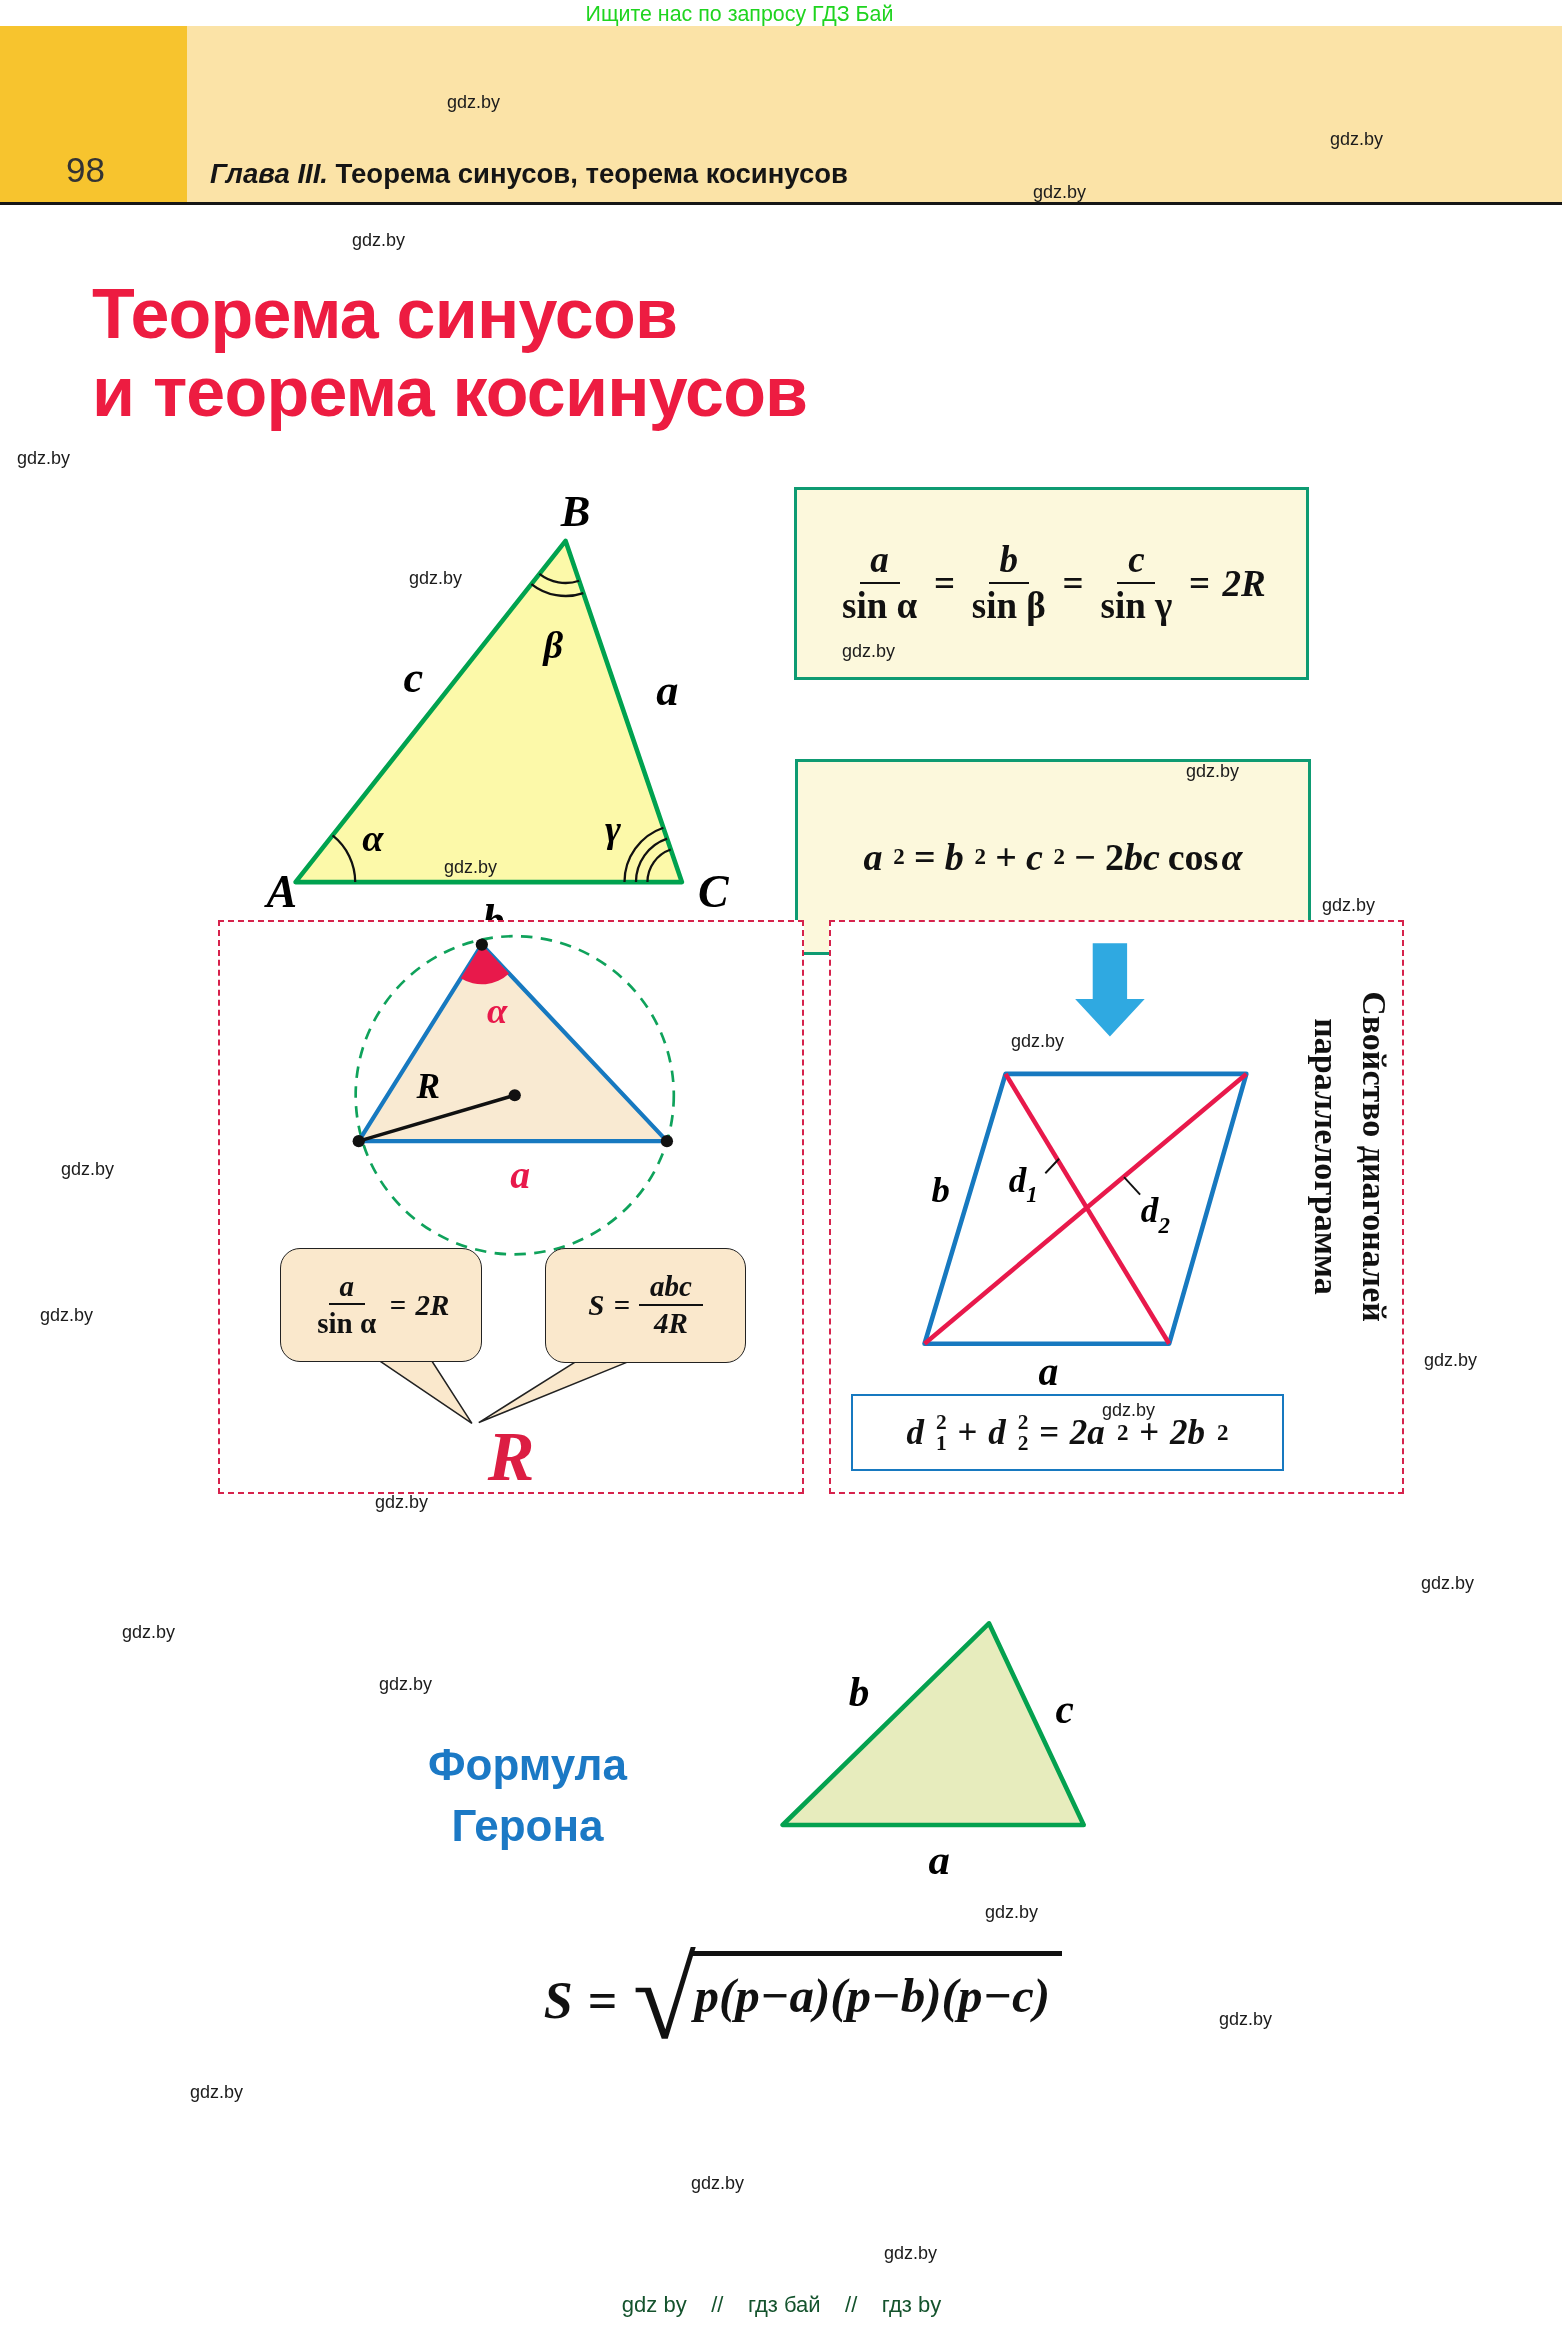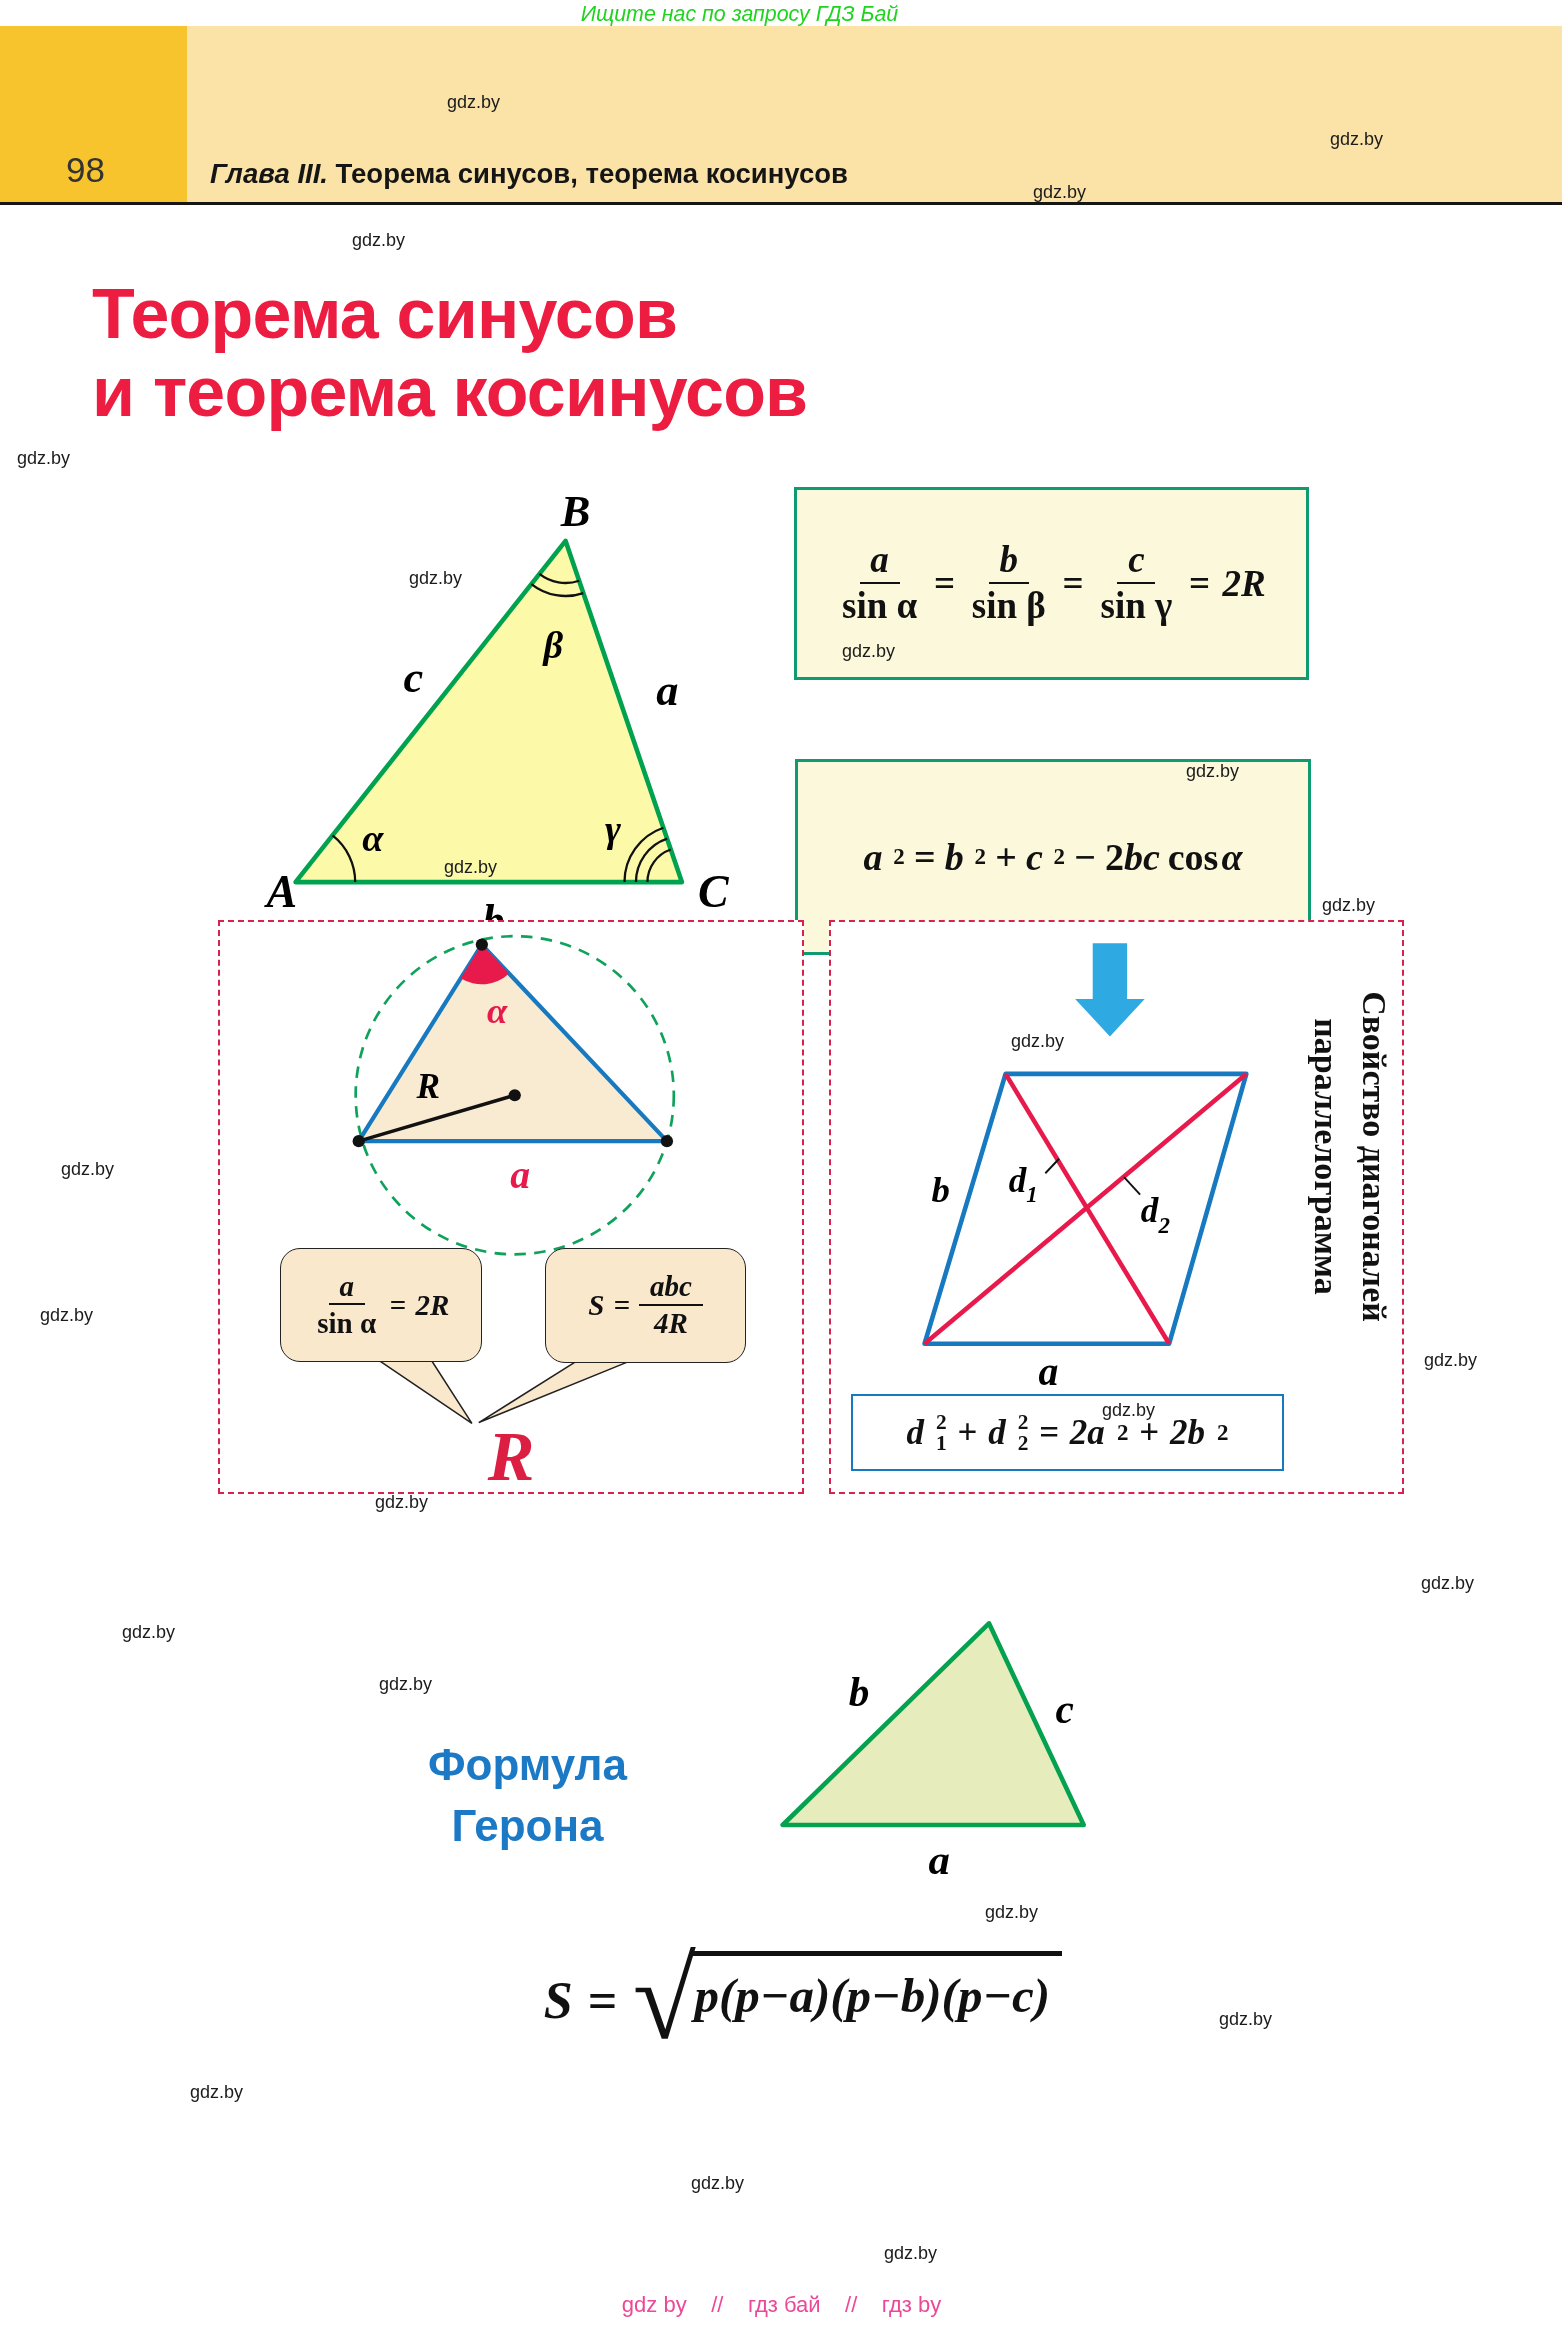--- a/index.html
+++ b/index.html
@@ -1,21 +1,21 @@
 <!DOCTYPE html>
 <html style="font-size:12.2px"><head>
 <meta charset="utf-8">
 <style>
   html,body{margin:0;padding:0;background:#888;}
   #page{position:relative;width:1563px;height:2330px;background:#ffffff;overflow:hidden;
         font-family:"Liberation Sans",sans-serif;color:#111;}
   .abs{position:absolute;}
   
   .banner{top:1.5px;left:0;right:0;text-align:center;padding-right:84px;
-          font-size:21.4px;font-weight:500;color:#1FD41F;font-style:italic;}
+          font-size:21.4px;font-weight:500;color:#1FD41F;}
   
   .header-bar{top:26px;left:0;width:1563px;height:176px;background:#FBE3A7;}
   .header-dark{top:26px;left:0;width:187px;height:176px;background:#F7C42E;}
   .page-number{top:150px;left:0;width:171px;text-align:center;font-size:35px;color:#333;}
   .chapter{top:158px;left:210px;font-size:27.5px;font-weight:600;color:#151515;}
   .chapter .lbl{font-style:italic;font-weight:600;}
   .header-rule{top:202px;left:0;width:1563px;height:3.1px;background:#161616;}
   
   .main-title{top:275px;left:92px;width:1469px;color:#ED1C41;
               font-size:70px;font-weight:bold;line-height:1.12;letter-spacing:-0.8px;}
@@ -56,21 +56,21 @@
   .heron-formula{top:1920px;left:413px;width:780px;height:161px;display:flex;
                  align-items:center;justify-content:center;}
   .heron-formula .math{font-size:52px;gap:15.3px;}
   .sqrt{display:inline-flex;align-items:flex-start;}
   .sqrt .rad{font-size:115px;font-weight:400;line-height:0.86;font-family:"Liberation Serif",serif;}
   .sqrt .radicand{border-top:5.4px solid #111;padding:10.7px 12.2px 0 4.6px;font-size:49px;
                   font-style:italic;font-weight:bold;margin-left:-6.1px;}
   
   .wm{font-size:18px;color:#1b1b1b;white-space:nowrap;}
   
-  .footer{top:2292px;left:0;right:0;text-align:center;font-size:22px;color:#ec4899;}
+  .footer{top:2292px;left:0;right:0;text-align:center;font-size:22px;color:#14532d;}
   .footer span{margin:0 9.2px;}
   svg text{font-family:"Liberation Serif",serif;font-weight:bold;}
 </style>
 </head>
 <body>
 
 <div id="page">
 
   <div class="abs banner">Ищите нас по запросу ГДЗ Бай</div>
 

